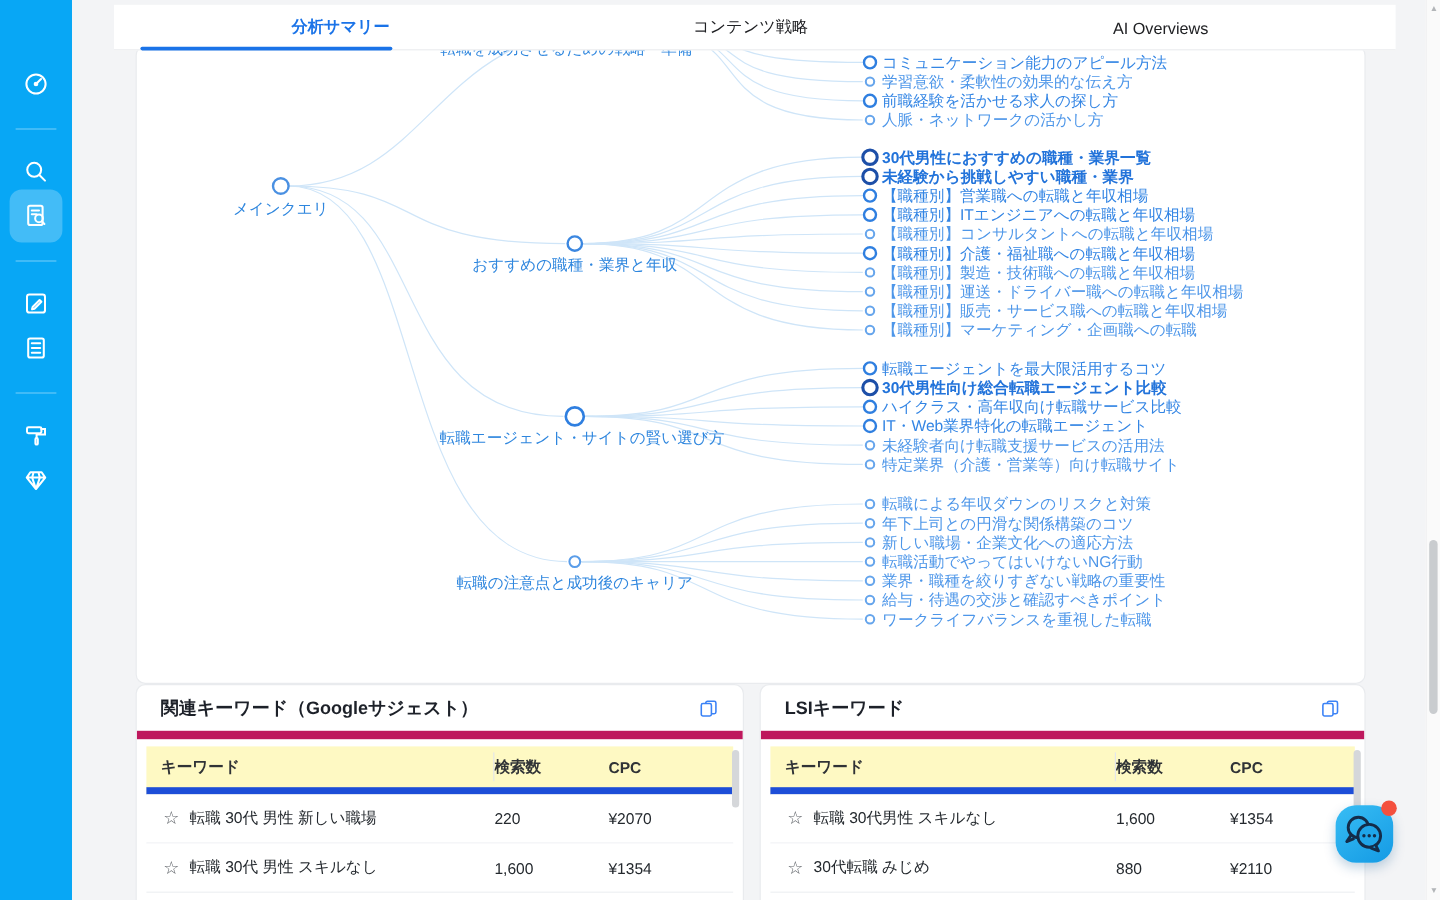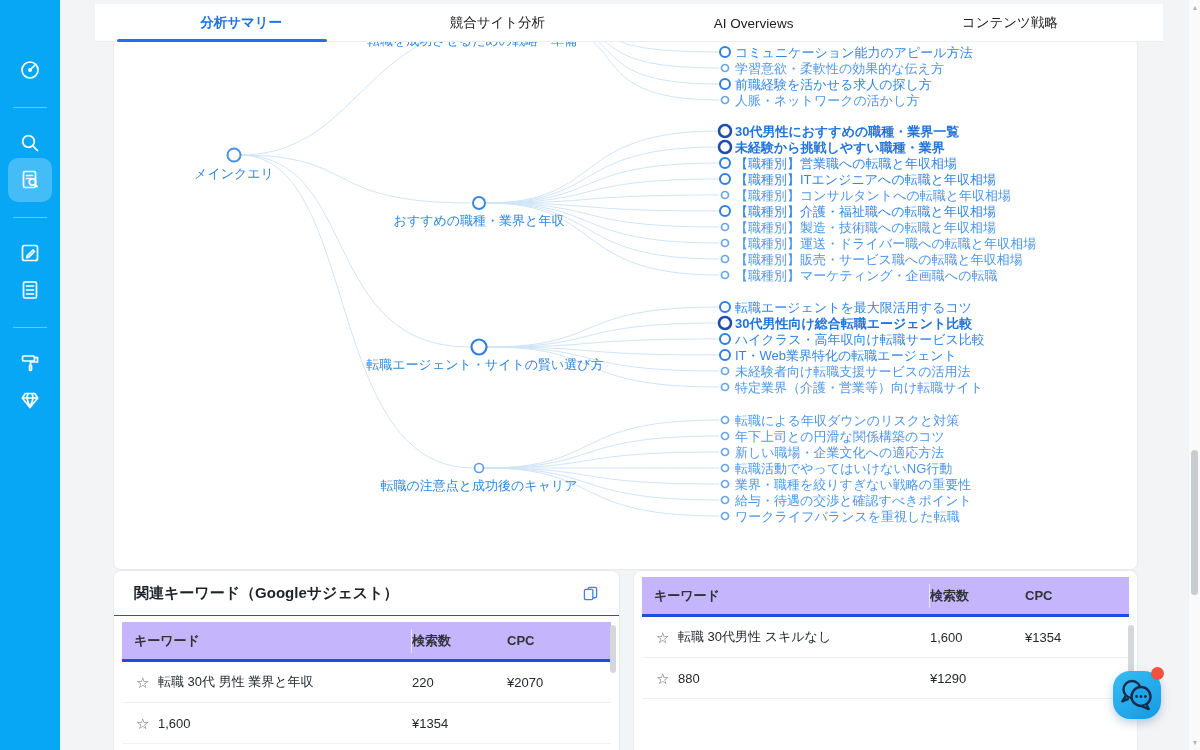--- a/index.html
+++ b/index.html
@@ -28,26 +28,26 @@
   .chart-card { position:absolute; left:53px; top:38px; width:1025px; height:532px; background:#fff;
     border:1px solid #e9ebee; border-radius:8px; overflow:hidden; }
   .chart-card svg { position:absolute; left:0; top:0; }
   .mm-label { font-size:13px; fill:#2e86de; }
   .mm-leaf-text { font-size:13px; }
 
   
   .table-card { position:absolute; top:570px; height:200px; background:#fff; border:1px solid #e9ebee; border-radius:8px; overflow:hidden; }
   .tc-left  { left:53px;  width:507px; }
   .tc-right { left:573px; width:505px; }
-  .tc-head { height:45px; display:flex; align-items:center; justify-content:space-between; padding:0 20px; border-bottom:1px solid #be185d; }
+  .tc-head { height:45px; display:flex; align-items:center; justify-content:space-between; padding:0 20px; border-bottom:7px solid #be185d; }
   .tc-title { font-size:15px; font-weight:700; color:#1d2129; }
   .copy-btn { width:18px; height:18px; display:flex; align-items:center; justify-content:center; cursor:pointer; }
   .tc-body { position:relative; padding:6px 8px 0 8px; }
   .trow { display:grid; align-items:center; font-size:13px; }
-  .trow.head { grid-template-columns:1fr 95px 78px; height:40px; background:#c4b5fd; border-bottom:3px solid #1d4ed8;
+  .trow.head { grid-template-columns:1fr 95px 78px; height:40px; background:#fef9c3; border-bottom:6px solid #1d4ed8;
     font-weight:700; color:#303336; padding:0 26px 0 12px; }
   .trow.data { grid-template-columns:22px 1fr 95px 78px; height:41px; background:#fff; border-bottom:1px solid #eef0f3;
     color:#24292e; padding:0 26px 0 14px; }
   .cell-num { text-align:left; }
   .th-sep { position:relative; }
   .th-sep::before { content:""; position:absolute; left:-1px; top:-3px; bottom:-3px; width:1px; background:#e4e6e9; }
   .star { font-size:15px; color:#5f6368; cursor:pointer; line-height:1; }
   .tc-scroll-thumb { position:absolute; right:3px; top:54px; width:6px; border-radius:3px; background:#d5d7da; }
 
   
@@ -115,27 +115,24 @@
   </aside>
 
 <div class="main">
   <div class="tabbar">
     <div class="tab-list">
         <div class="tab active">
           <span>分析サマリー</span>
           <div class="tab-underline"></div>
         </div>
         <div class="tab">
-          <span>競合サイト分析</span>
+          <span>コンテンツ戦略</span>
         </div>
         <div class="tab">
           <span>AI Overviews</span>
-        </div>
-        <div class="tab">
-          <span>コンテンツ戦略</span>
         </div>
       </div>
   </div>
 
   <div class="chart-card">
     <svg id="mindmap" width="1025" height="532" viewBox="0 0 1025 532">
         <g>
           <path d="M126,116 C246,116 247,-16 397,-16" stroke="#cfe5f8" stroke-width="1" fill="none"></path>
           <path d="M126,116 C246,116 207,164 357,164" stroke="#cfe5f8" stroke-width="1" fill="none"></path>
           <path d="M126,116 C246,116 205.5,308 355.5,308" stroke="#cfe5f8" stroke-width="1" fill="none"></path>
@@ -249,49 +246,60 @@
         </div>
       </div>
       <div class="tc-body">
         <div class="trow head">
           <div>キーワード</div>
           <div class="cell-num th-sep">検索数</div>
           <div class="cell-num">CPC</div>
         </div>
         <div class="trow data">
           <div class="star">☆</div>
-          <div>転職 30代 男性 業界と年収</div>
+          <div>転職 30代 男性 新しい職場</div>
           <div class="cell-num">220</div>
           <div class="cell-num">¥2070</div>
         </div>
         <div class="trow data">
           <div class="star">☆</div>
+          <div>転職 30代 男性 スキルなし</div>
           <div class="cell-num">1,600</div>
           <div class="cell-num">¥1354</div>
         </div>
       </div>
       <div class="tc-scroll-thumb" style="height:48px"></div>
     </div>
   <div class="table-card tc-right">
+      <div class="tc-head">
+        <div class="tc-title">LSIキーワード</div>
+        <div class="copy-btn">
+          <svg viewBox="0 0 16 16" width="15" height="15" fill="none" stroke="#3b82f6" stroke-width="1.4">
+            <rect x="5.5" y="1.5" width="9" height="11" rx="1.5"></rect>
+            <rect x="1.5" y="3.5" width="9" height="11" rx="1.5" fill="#fff"></rect>
+          </svg>
+        </div>
+      </div>
       <div class="tc-body">
         <div class="trow head">
           <div>キーワード</div>
           <div class="cell-num th-sep">検索数</div>
           <div class="cell-num">CPC</div>
         </div>
         <div class="trow data">
           <div class="star">☆</div>
           <div>転職 30代男性 スキルなし</div>
           <div class="cell-num">1,600</div>
           <div class="cell-num">¥1354</div>
         </div>
         <div class="trow data">
           <div class="star">☆</div>
+          <div>30代転職 みじめ</div>
           <div class="cell-num">880</div>
-          <div class="cell-num">¥1290</div>
+          <div class="cell-num">¥2110</div>
         </div>
       </div>
       <div class="tc-scroll-thumb" style="height:66px"></div>
     </div>
 </div>
 
 <div class="page-scrollbar">
   <div class="ps-arrow" style="top:4px">▲</div>
   <div class="ps-thumb"></div>
   <div class="ps-arrow" style="bottom:4px">▼</div>

